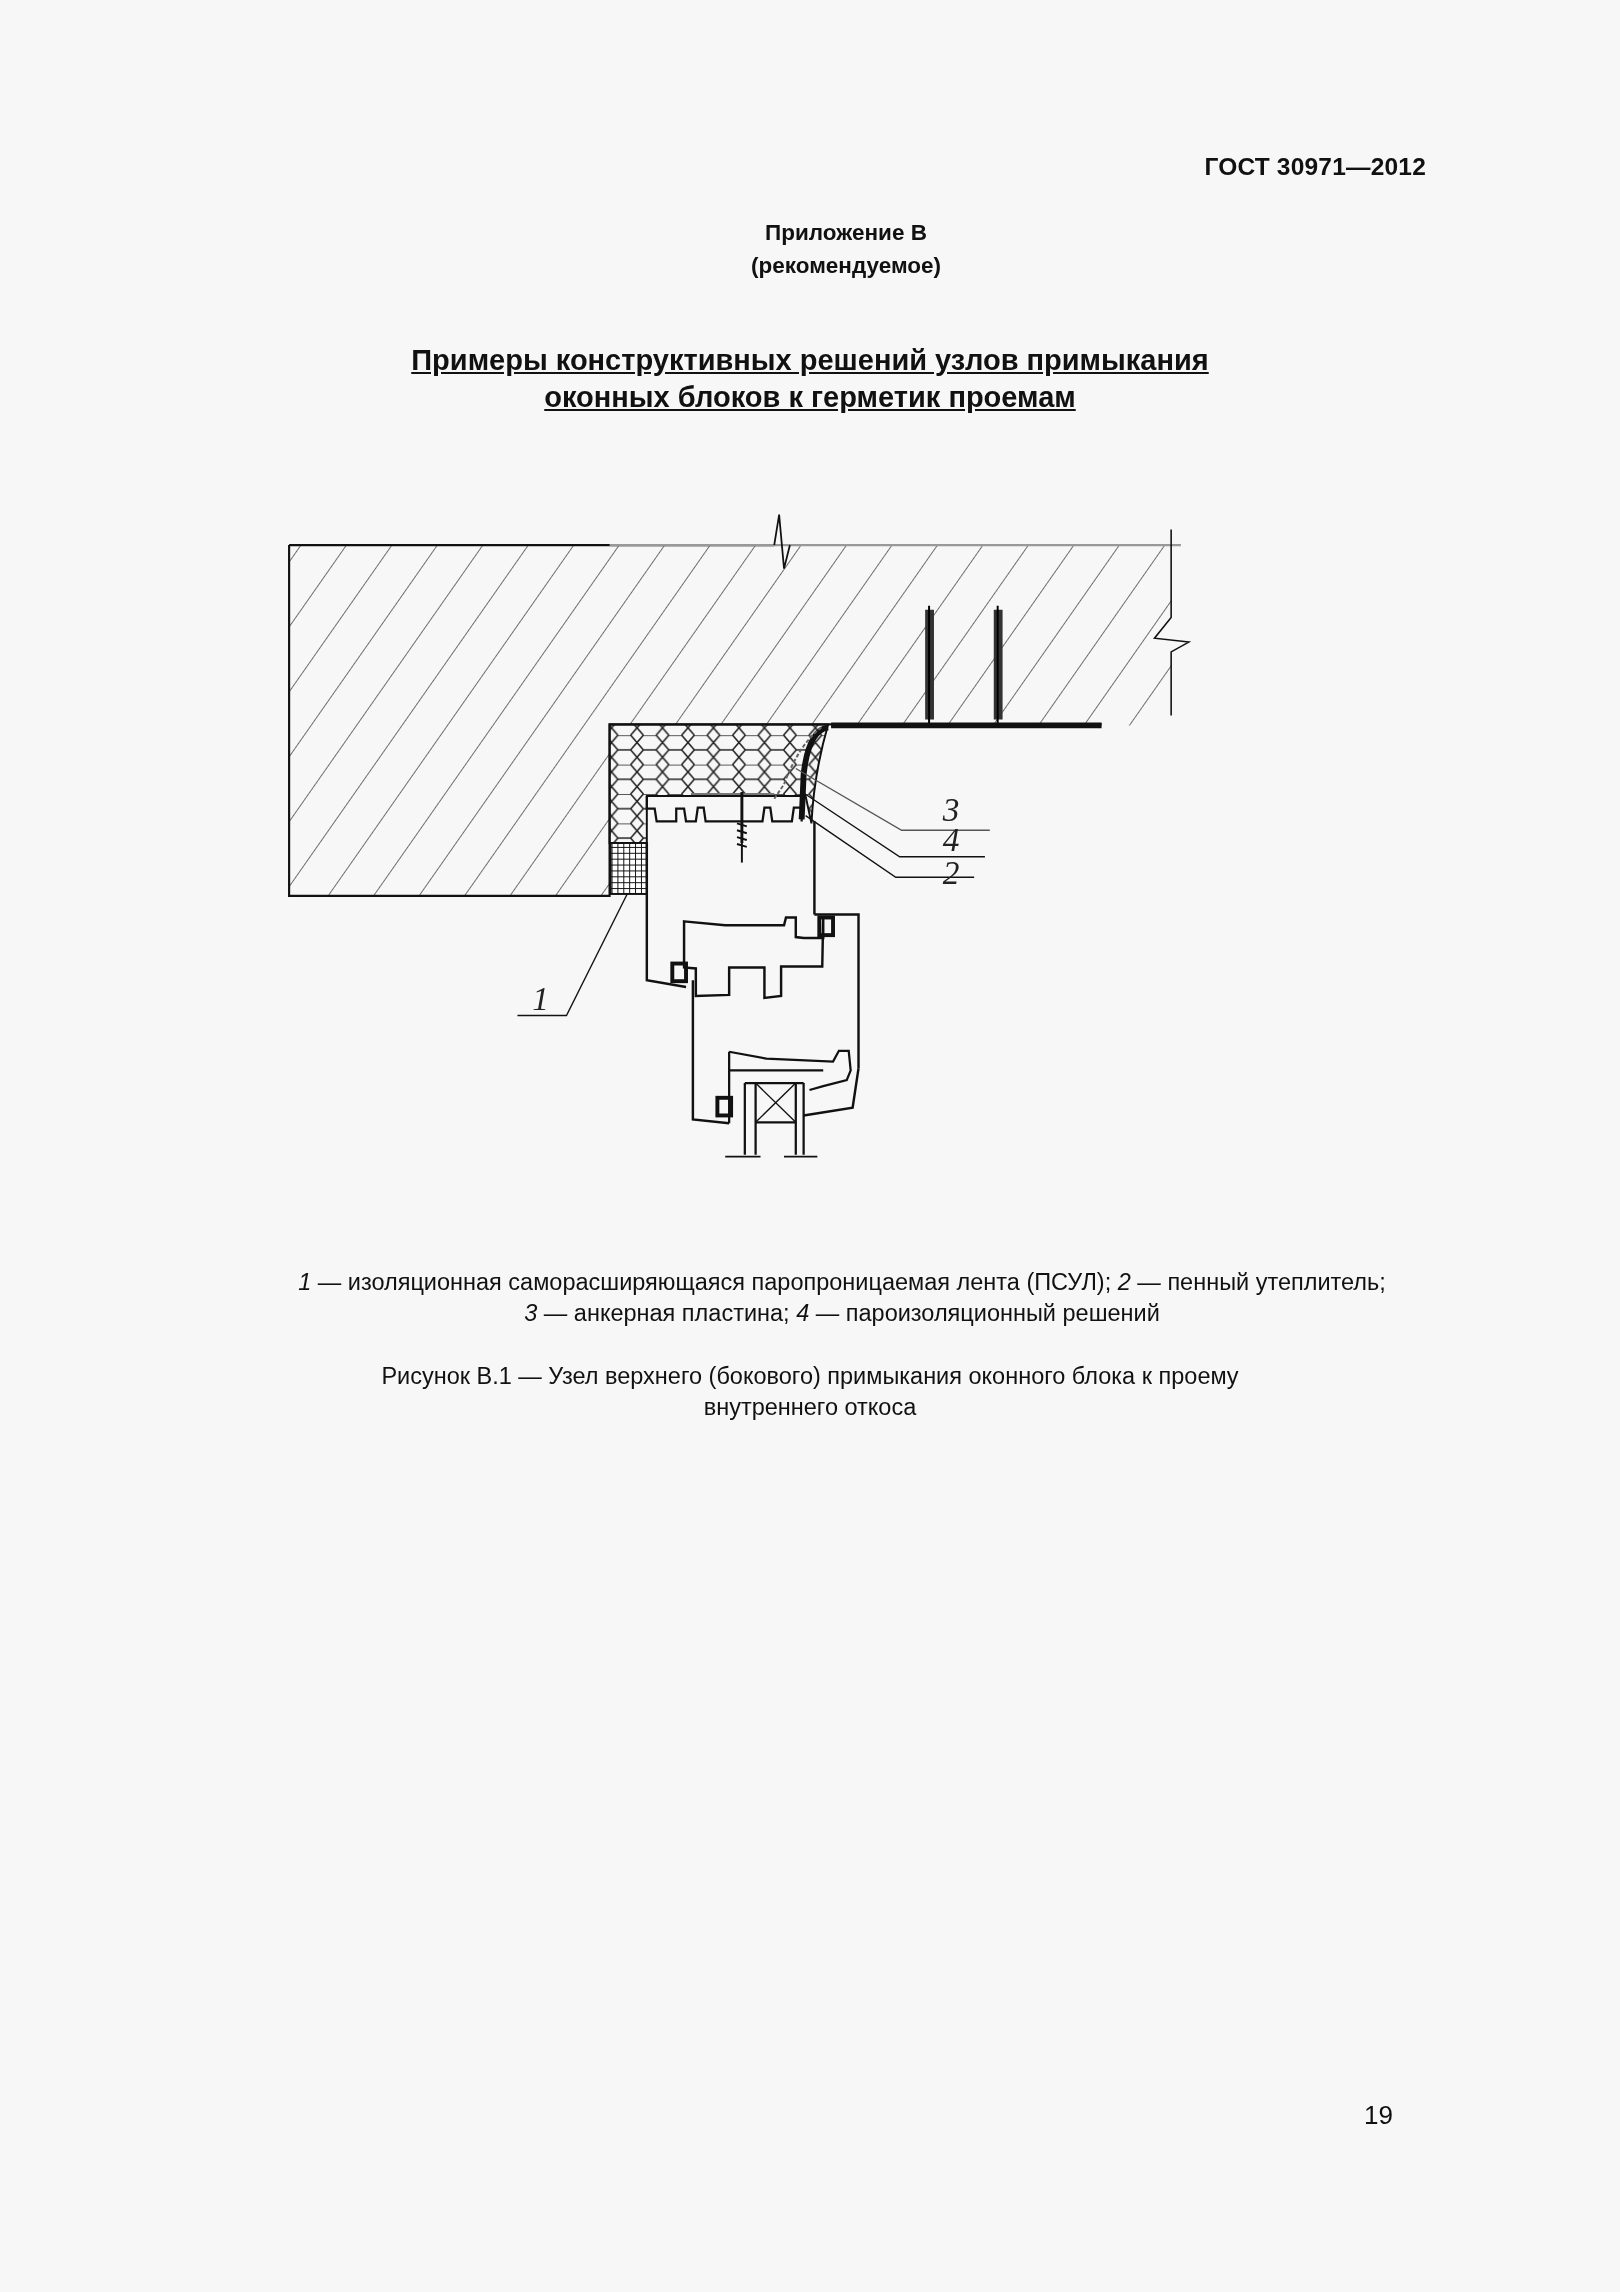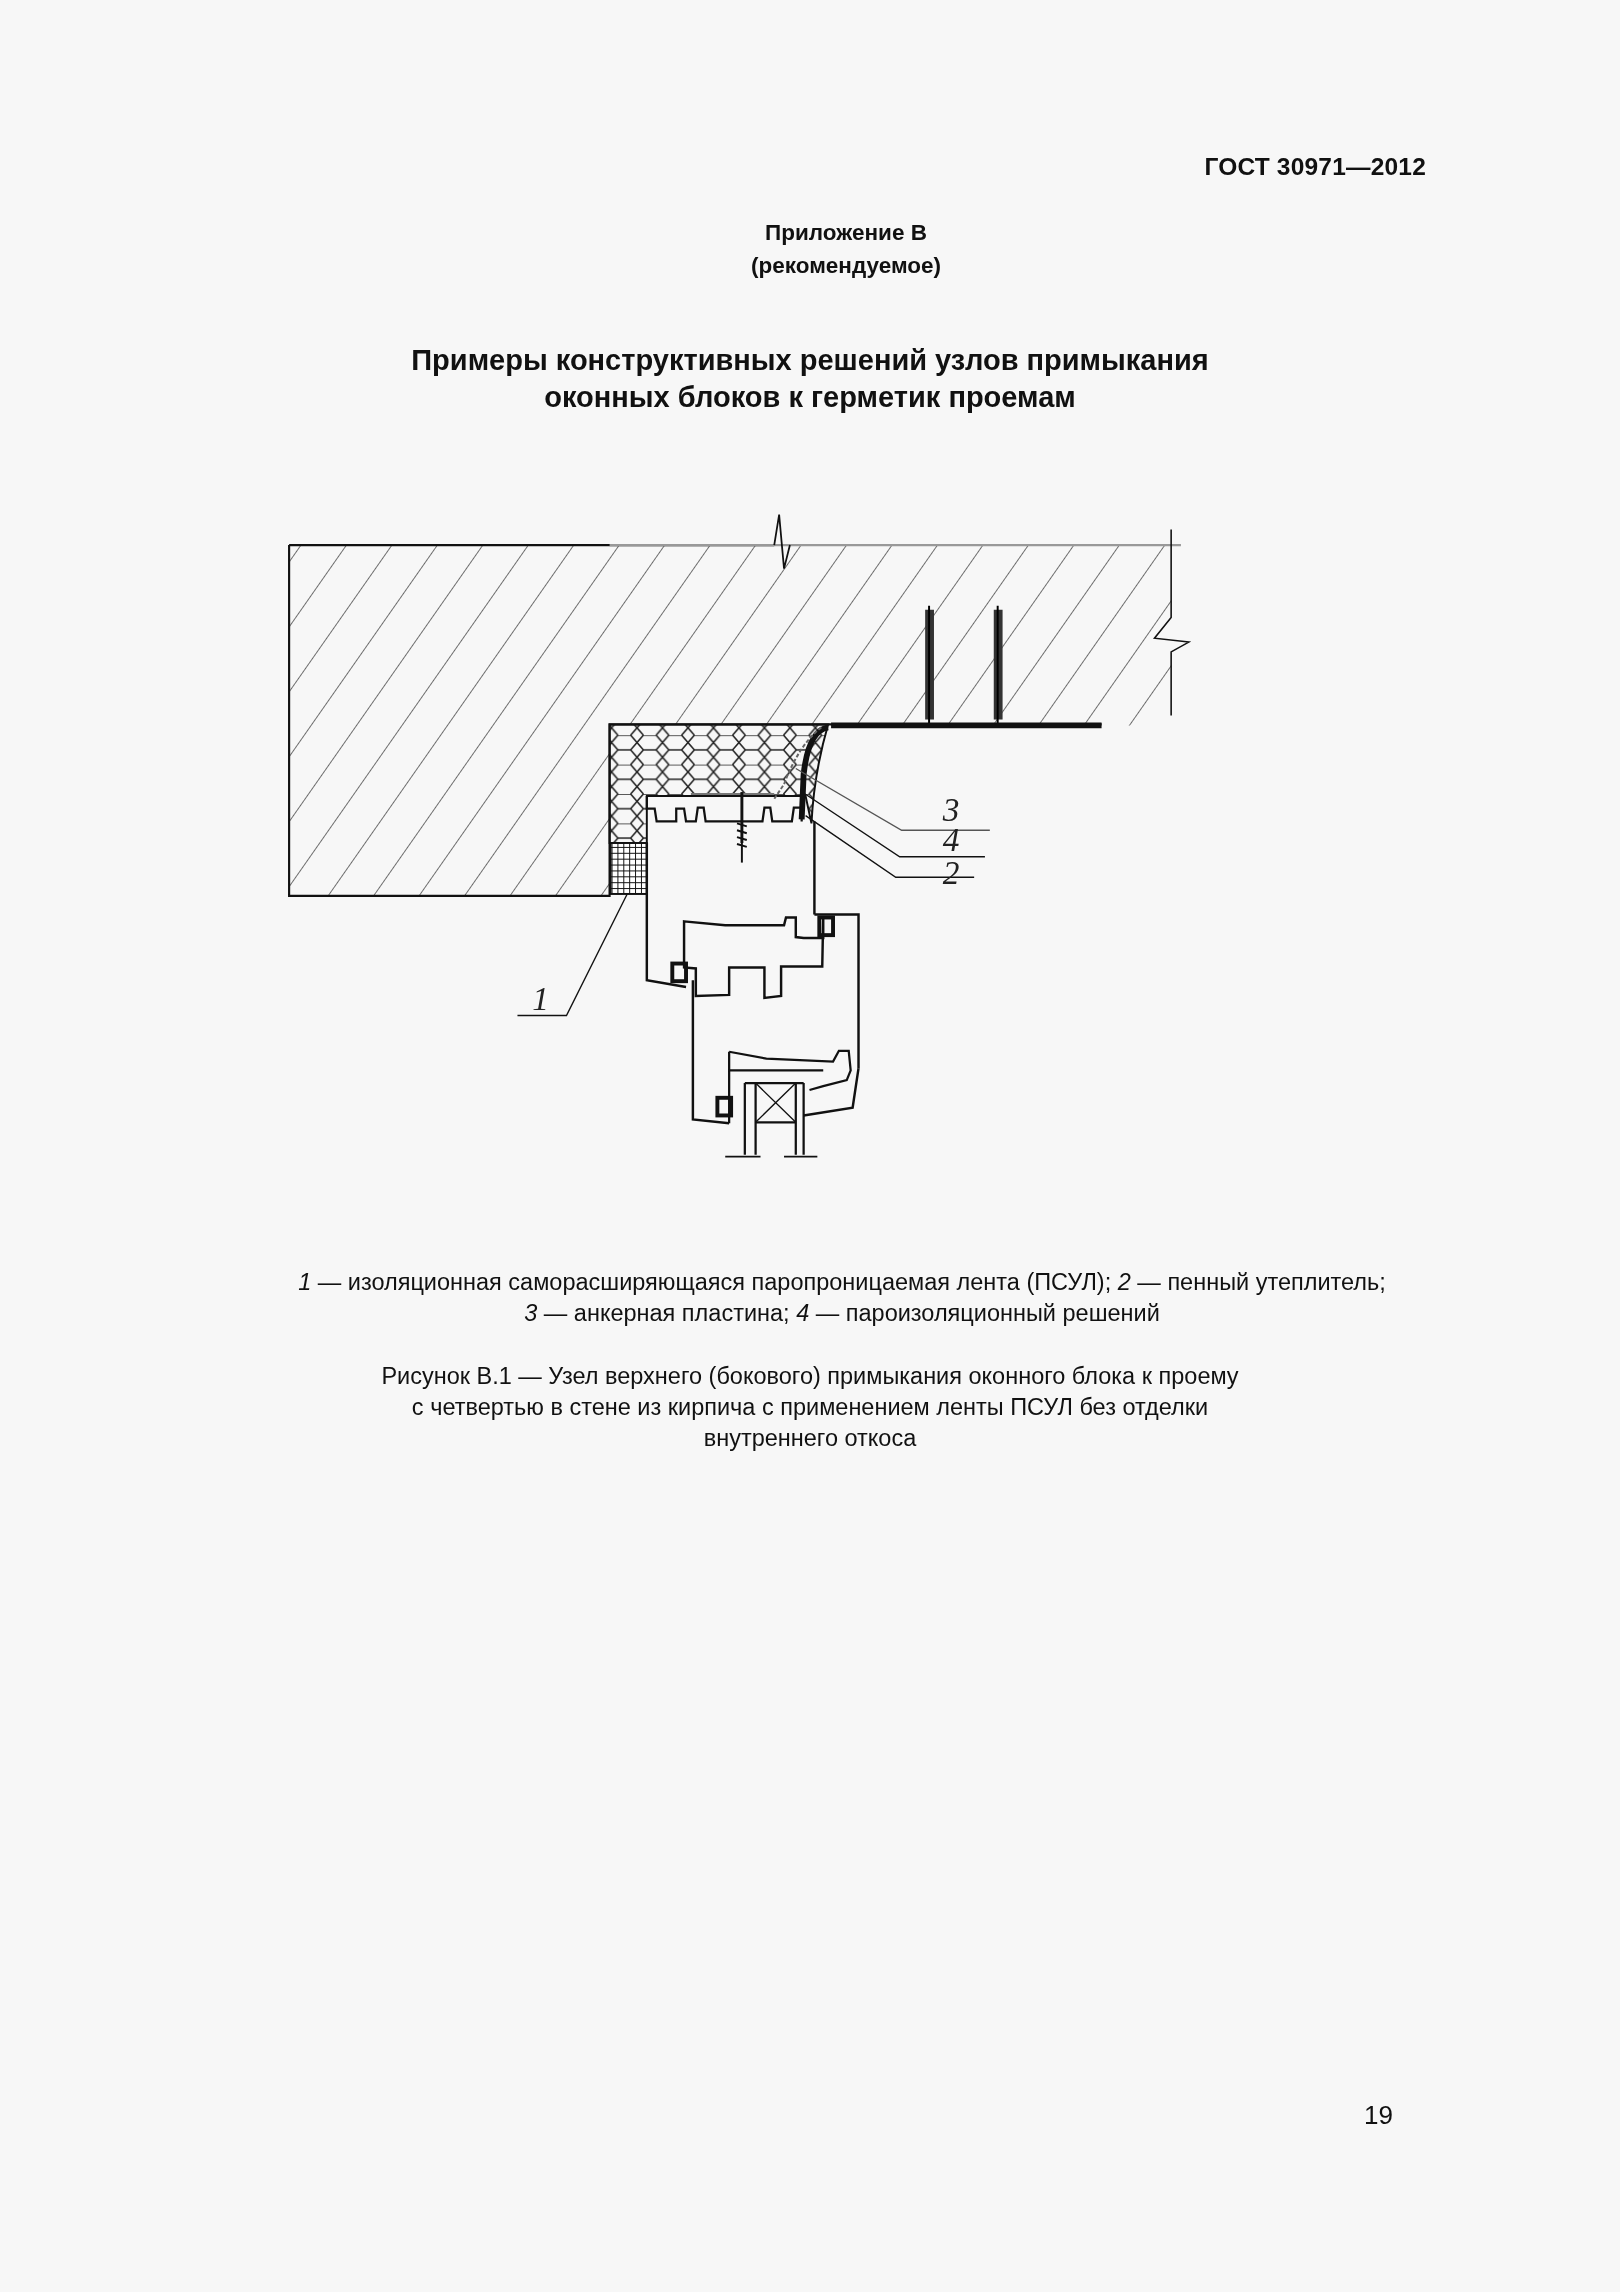--- a/index.html
+++ b/index.html
@@ -41,21 +41,21 @@
 </head>
 <body>
 
 <div class="abs gost-header">ГОСТ 30971—2012</div>
 
 <div class="abs appendix" style="top:216px;margin-left:36px;">
   <span class="line">Приложение В</span>
   <span class="line">(рекомендуемое)</span>
 </div>
 
-<div class="abs title" style="top:342px;">
+<div class="abs title" style="top:342px;text-decoration:underline;">
   <span class="line">Примеры конструктивных решений узлов примыкания</span>
   <span class="line">оконных блоков к герметик проемам</span>
 </div>
 
 <svg class="abs diagram" viewBox="0 500 1653 720" xmlns="http://www.w3.org/2000/svg">
   <defs>
     <pattern id="hatch" patternUnits="userSpaceOnUse" width="38" height="38" patternTransform="rotate(35)">
       <line x1="0" y1="0" x2="0" y2="38" stroke="#222" stroke-width="1.3"></line>
     </pattern>
     <pattern id="hex" patternUnits="userSpaceOnUse" width="26" height="30">
@@ -143,18 +143,17 @@
   </g>
 </svg>
 
 <div class="abs legend" style="top:1267px;padding-left:32px;">
   <span class="line"><i>1</i><span> — изоляционная саморасширяющаяся паропроницаемая лента (ПСУЛ); </span><i>2</i><span> — пенный утеплитель;</span></span>
   <span class="line"><i>3</i><span> — анкерная пластина; </span><i>4</i><span> — пароизоляционный решений</span></span>
 </div>
 
 <div class="abs caption" style="top:1361px;">
   <span class="line">Рисунок В.1 — Узел верхнего (бокового) примыкания оконного блока к проему</span>
-  <span class="line">с четвертью в стене из кирпича с применением ленты ПСУЛ без отделки</span>
   <span class="line">внутреннего откоса</span>
 </div>
 
 <div class="abs page-num">19</div>
 
 
 </body></html>

